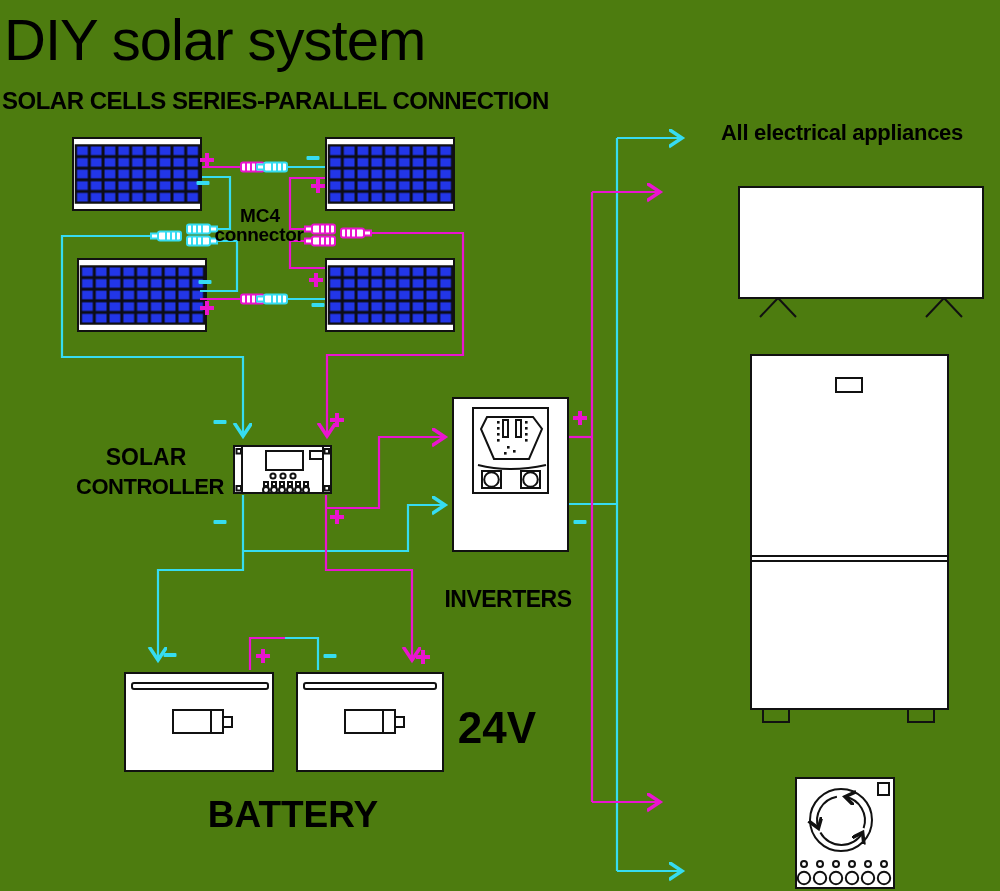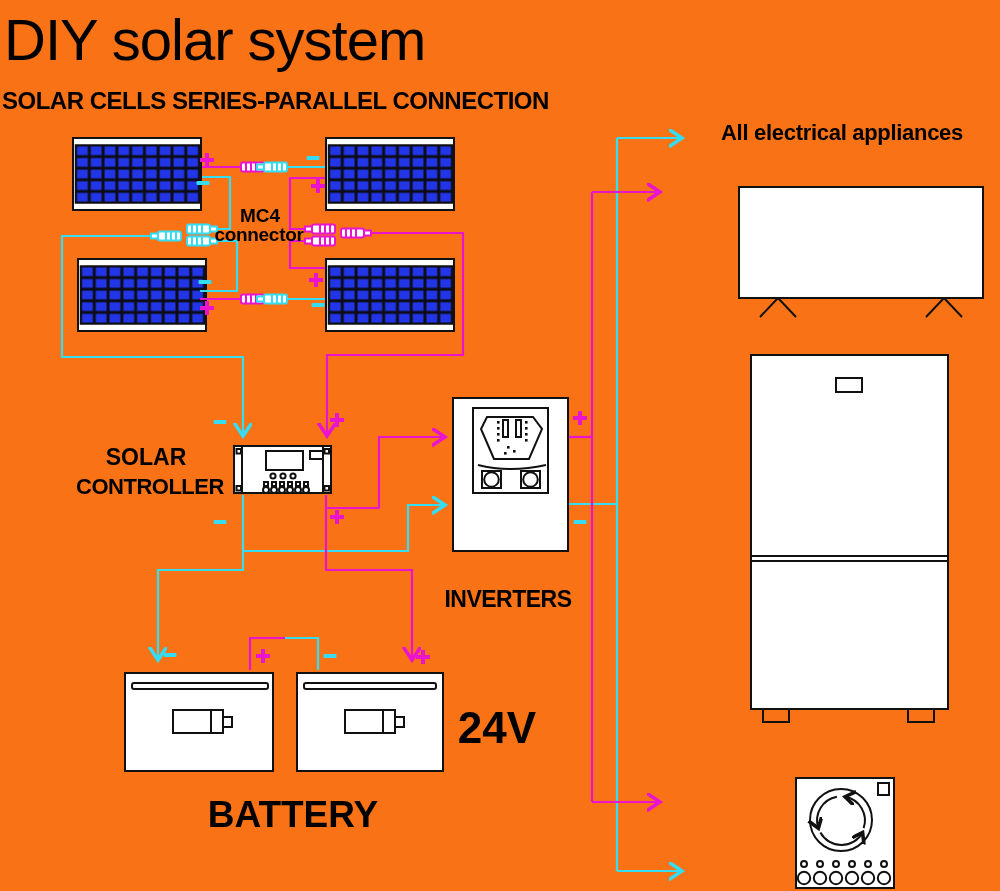--- a/index.html
+++ b/index.html
@@ -1,16 +1,16 @@
 <!DOCTYPE html>
 <html><head>
 <meta charset="utf-8">
 <style>
   html,body{margin:0;padding:0;background:#ffffff;}
-  .canvas{width:1000px;height:891px;position:relative;background:#f97316;overflow:hidden;}
+  .canvas{width:1000px;height:891px;position:relative;background:#4d7c0f;overflow:hidden;}
   svg{display:block;}
   text{font-family:"Liberation Sans", sans-serif; fill:#000;}
   .title{font-size:58px;letter-spacing:-1px;}
   .subtitle{font-size:24px;font-weight:bold;letter-spacing:-0.5px;}
   .lbl-big{font-weight:bold;}
   .wire{fill:none;stroke-width:2.2px;}
   .outline{fill:#ffffff;stroke:#111111;stroke-width:2px;}
   .thin{fill:none;stroke:#111111;stroke-width:2px;}
 </style>
 </head>

